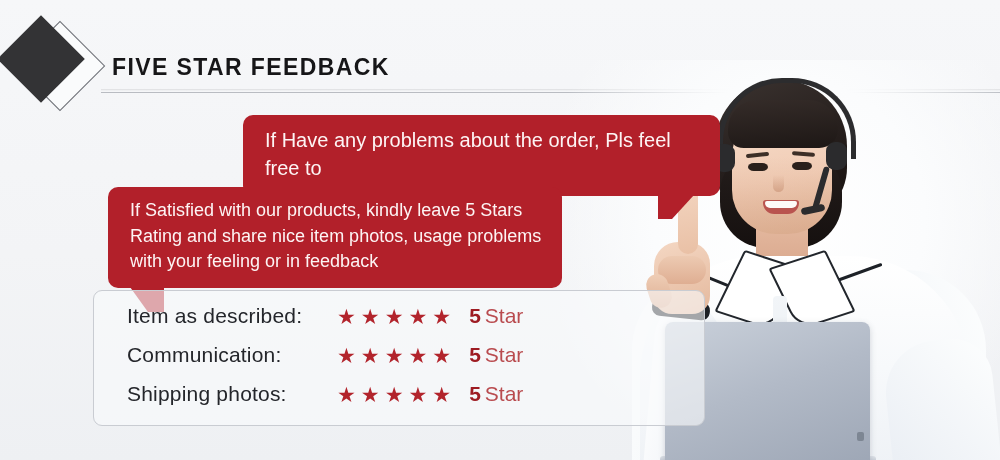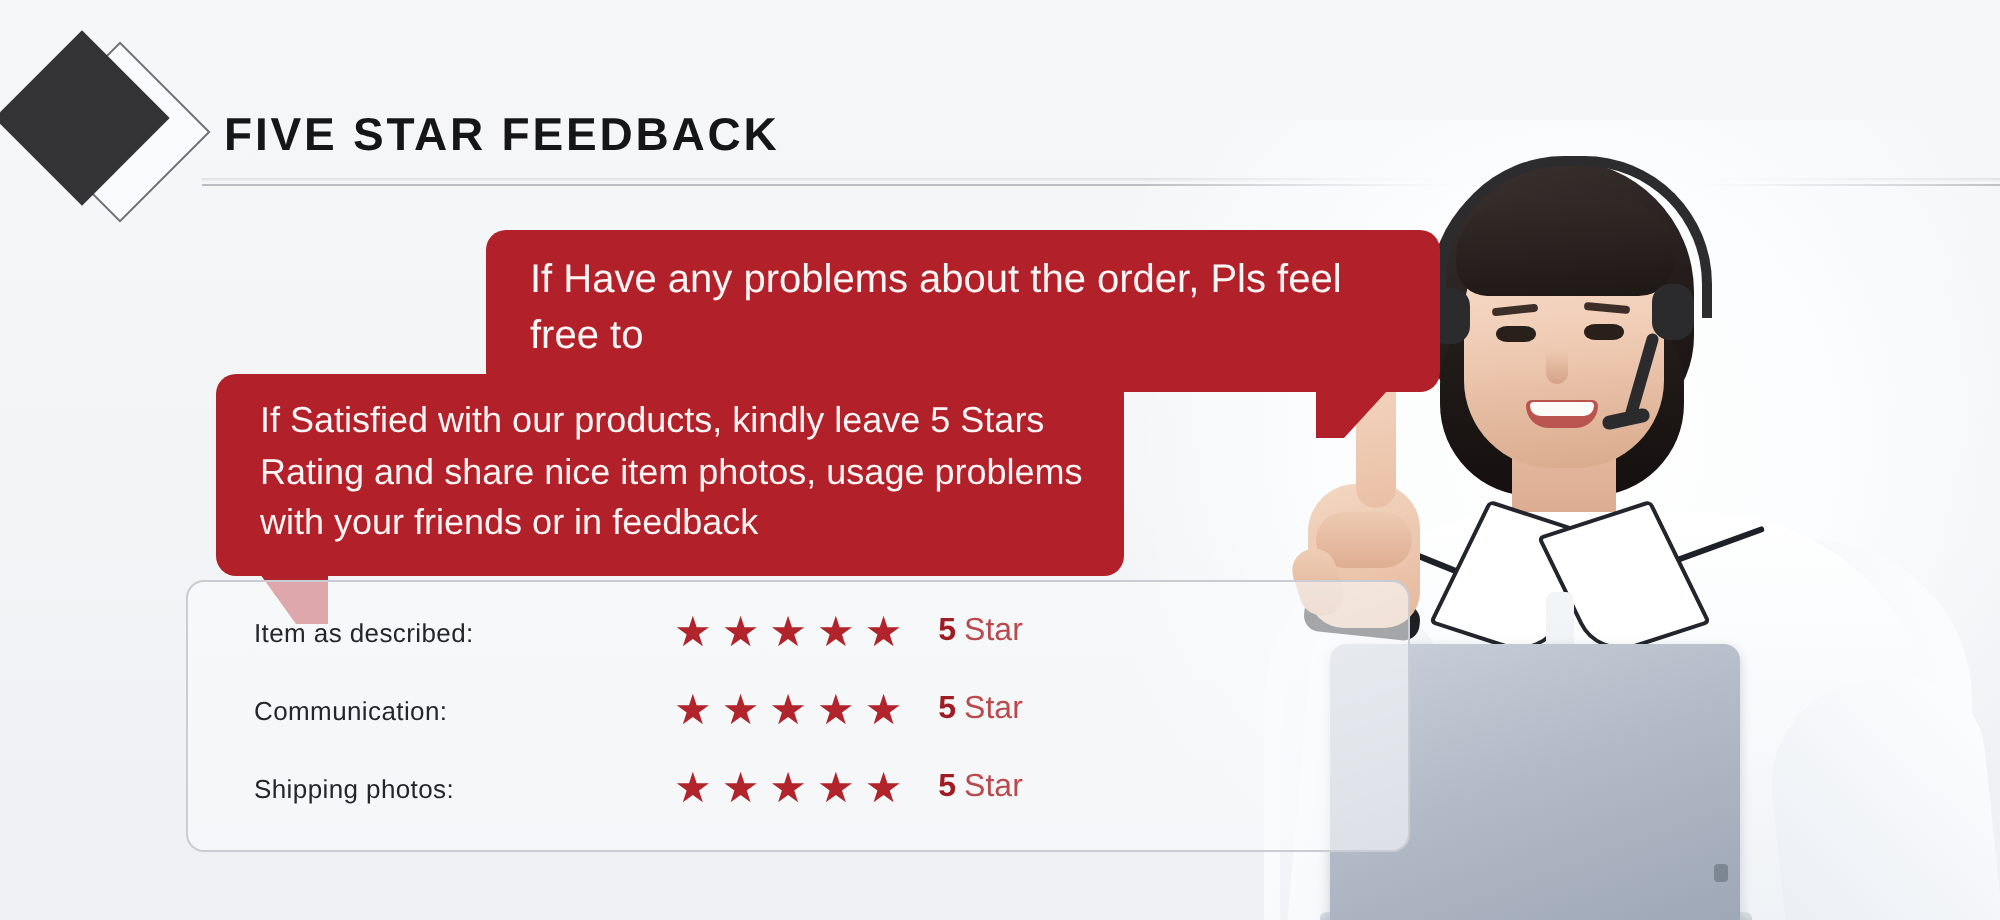--- a/index.html
+++ b/index.html
@@ -142,24 +142,24 @@
     border-top:25px solid #b2202a;}
 
   
   .ratings{position:absolute;left:93px;top:290px;width:610px;height:134px;
     border:1.3px solid #c9ccd2;border-radius:9px;
     background:rgba(249,250,252,.62);}
   .rrow{position:absolute;left:33px;height:38px;display:flex;align-items:center;}
   .rrow.r0{top:6px;}
   .rrow.r1{top:45px;}
   .rrow.r2{top:84px;}
-  .rlabel{width:206px;font-size:13px;color:#24262b;letter-spacing:.2px;white-space:nowrap;}
+  .rlabel{width:206px;font-size:21px;color:#24262b;letter-spacing:.2px;white-space:nowrap;}
   .rstars{display:flex;gap:5px;margin-left:4px;}
   .rstars .st{font-size:21px;color:#b2242c;line-height:1;}
-  .rscore{margin-left:18px;font-size:16px;white-space:nowrap;}
+  .rscore{margin-left:18px;font-size:21px;white-space:nowrap;}
   .rscore .num{font-weight:bold;color:#9e1c23;}
   .rscore .word{color:#b94b4f;margin-left:4px;}
 </style>
 </head>
 <body>
 
 <div class="stage">
 
   <div class="header">
     <div class="logo-wrap">
@@ -221,21 +221,21 @@
   </div>
 
   <div class="bubble b1">
     <div>If Have any problems about the order, Pls feel free to</div>
     <div class="tail-r"></div>
   </div>
 
   <div class="bubble b2">
     <div>If Satisfied with our products, kindly leave 5 Stars</div>
     <div>Rating and share nice item photos, usage problems</div>
-    <div>with your friends or in feedback</div>
+    <div>with your feeling or in feedback</div>
     <div class="tail-l"></div>
   </div>
 
   <div class="ratings">
 
     <div class="rrow r0">
       <div class="rlabel">Item as described:</div>
       <div class="rstars">
         <span class="st">★</span>
         <span class="st">★</span>

